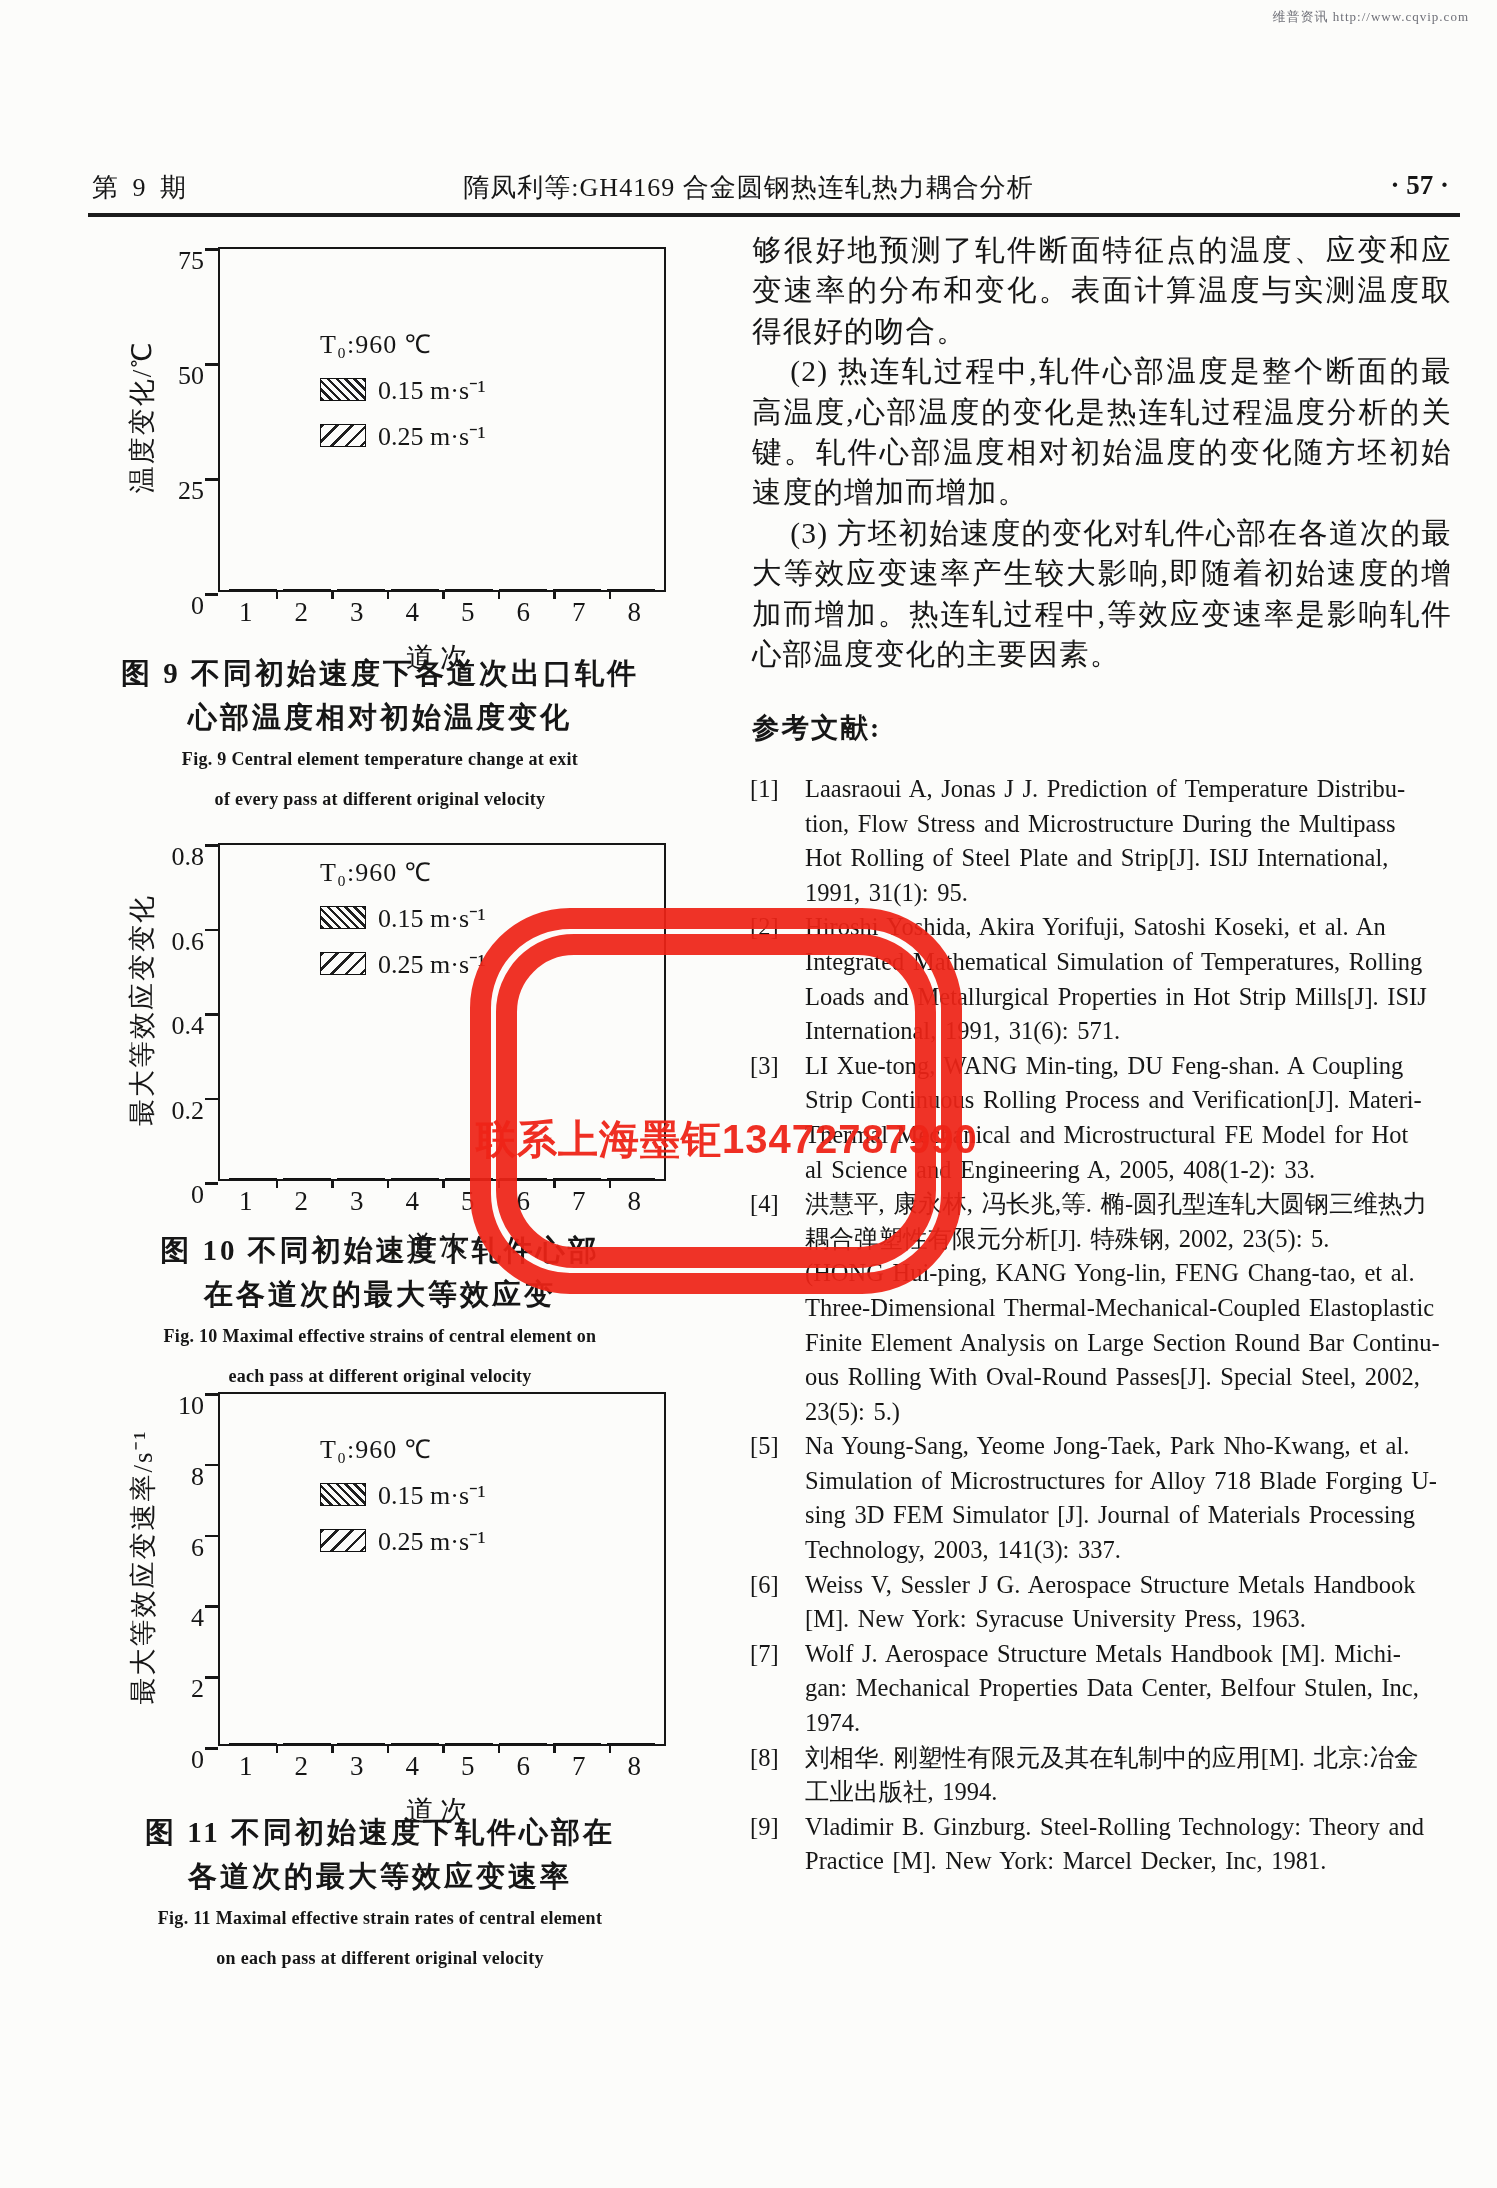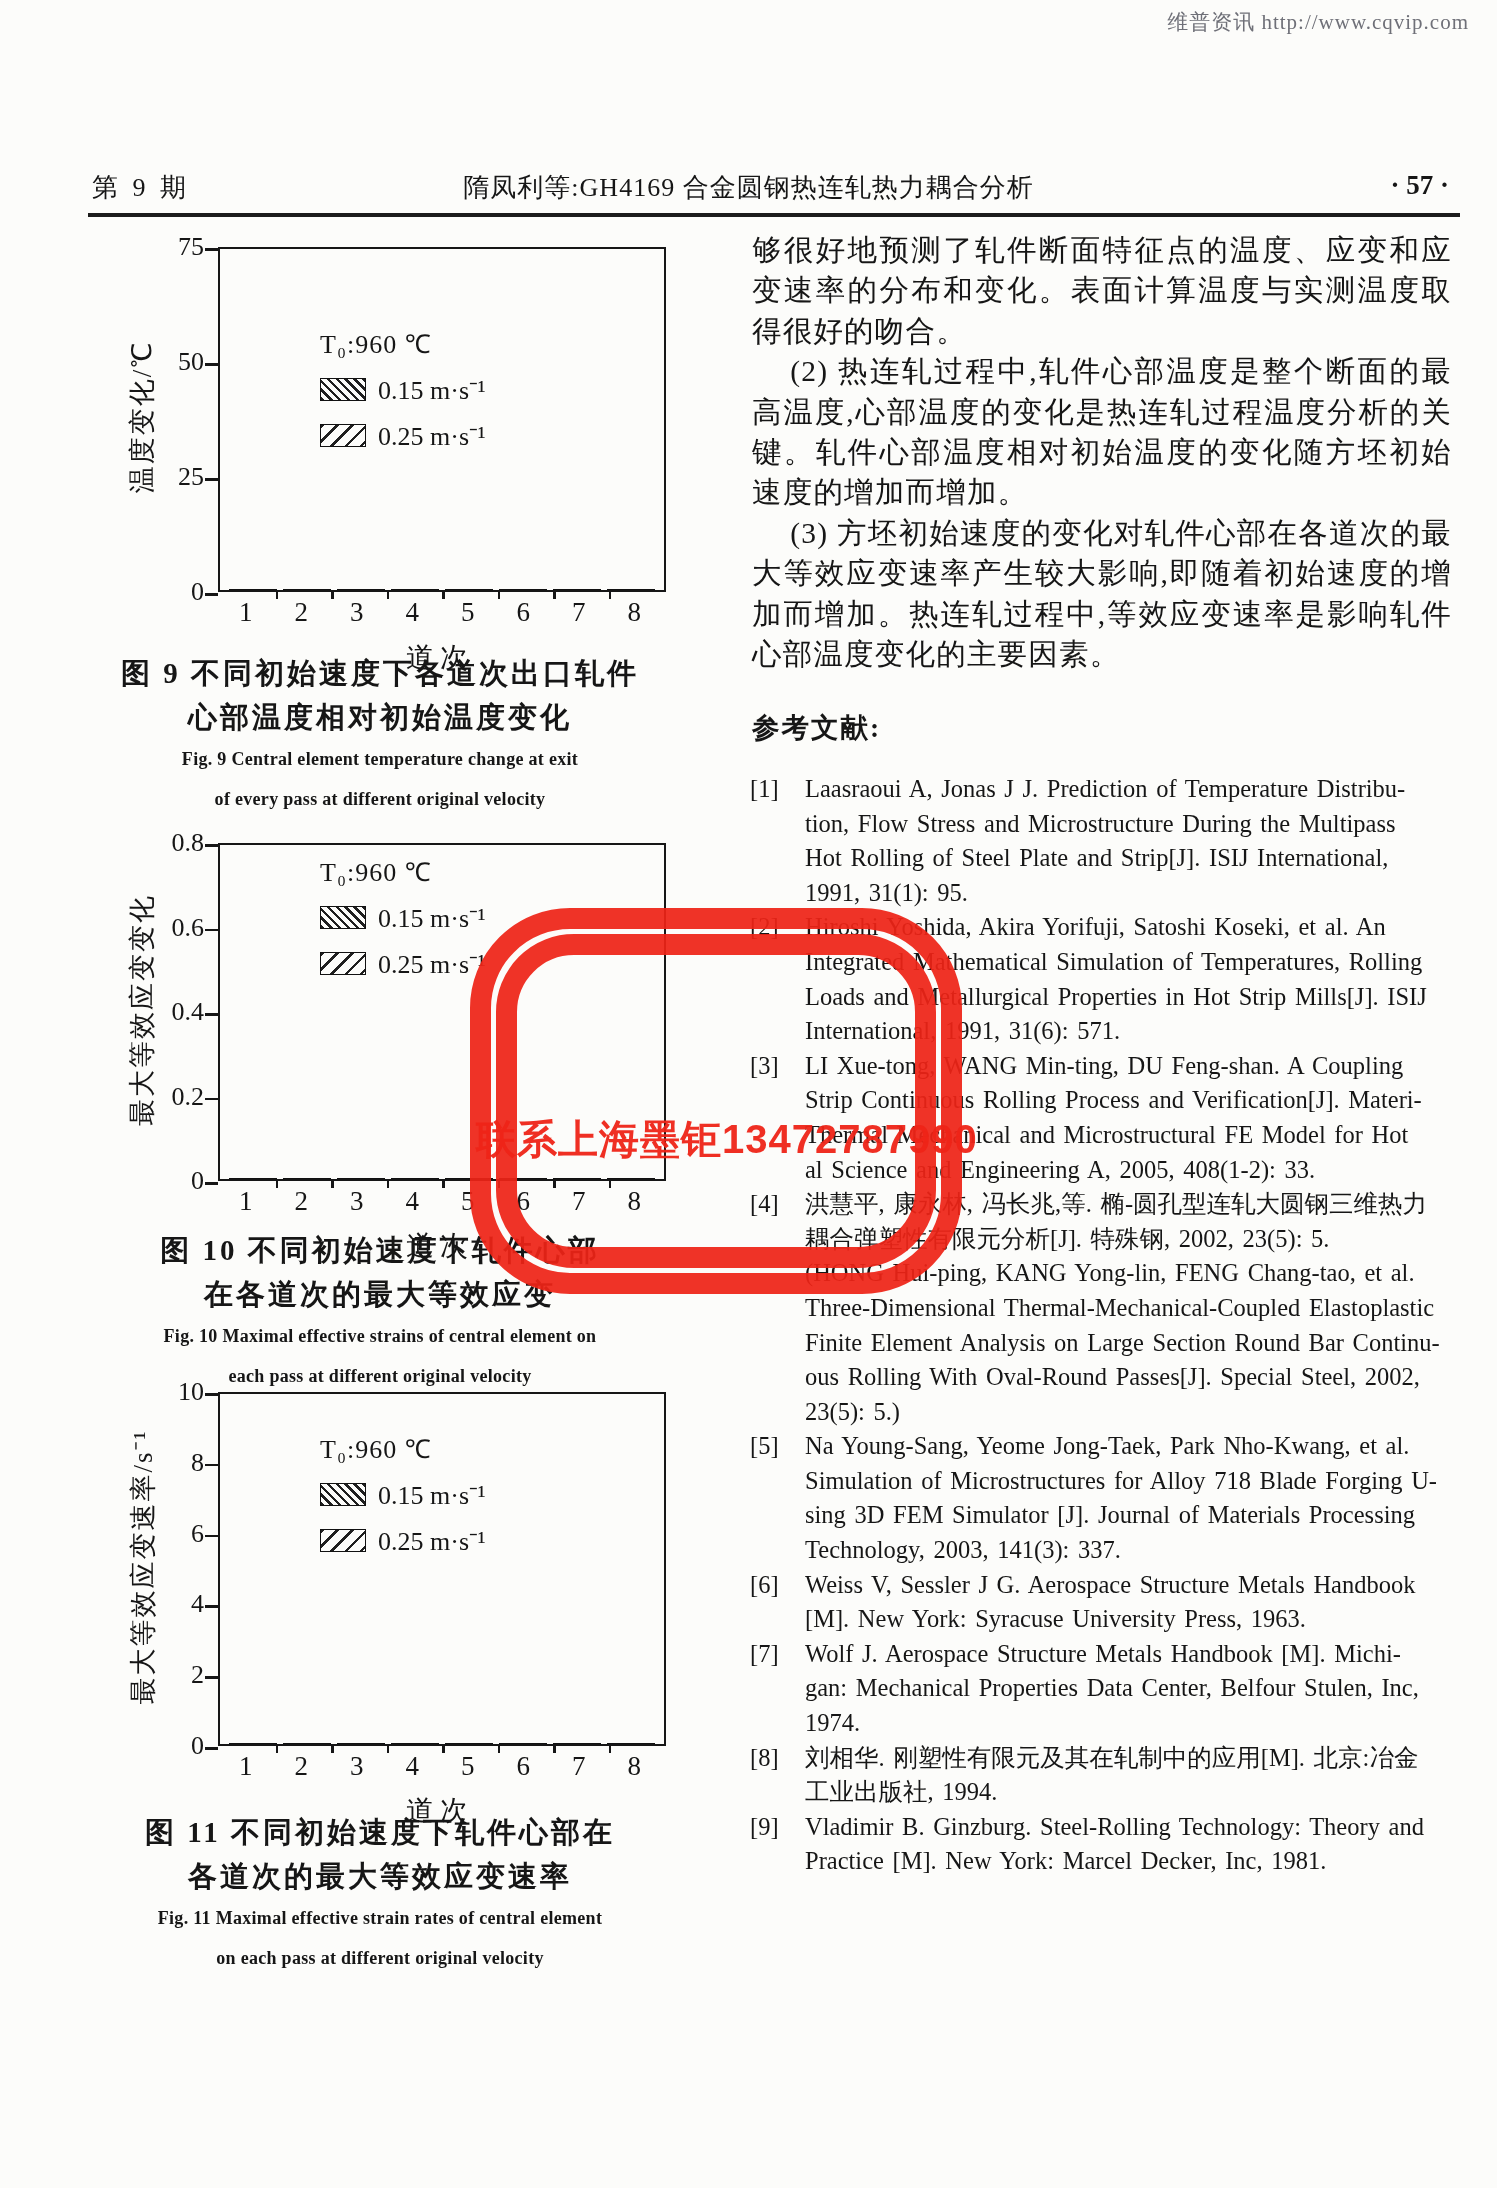--- a/index.html
+++ b/index.html
@@ -1,37 +1,37 @@
 <!DOCTYPE html>
 <html><head>
 <meta charset="utf-8">
 <style>
   html,body{margin:0;padding:0;}
   body{width:1497px;height:2188px;background:#e9e9e6;font-family:"Liberation Serif",serif;}
   .page{position:relative;width:1497px;height:2188px;background:#fcfcfa;overflow:hidden;color:#161616;}
 
   
-  .scan-note{position:absolute;top:8px;right:28px;font-size:21px;color:#6f7078;letter-spacing:1px;}
+  .scan-note{position:absolute;top:8px;right:28px;font-size:13px;color:#6f7078;letter-spacing:1px;}
 
   
   .hdr{position:absolute;top:170px;left:0;width:100%;height:36px;font-size:26px;}
   .hdr .issue{position:absolute;left:92px;top:0;letter-spacing:4px;}
   .hdr .title{position:absolute;left:0;right:0;text-align:center;letter-spacing:1px;}
   .hdr .pageno{position:absolute;right:48px;top:0;font-weight:bold;font-size:27px;}
   .hdr-rule{position:absolute;top:213px;left:88px;width:1372px;height:3.5px;background:#1c1c1c;}
 
   
   .figure{position:absolute;left:0;width:770px;}
   .plotbox{position:absolute;left:218px;top:0;width:444px;border:2.5px solid #161616;background:transparent;}
   .bars{position:absolute;left:0;right:0;top:0;bottom:0;display:flex;align-items:flex-end;justify-content:space-between;padding:0 9px;}
   .bargroup{display:flex;align-items:flex-end;}
   .bar{width:24px;box-sizing:border-box;border:1.8px solid #111;border-bottom:none;}
   .s0{background:repeating-linear-gradient(45deg,#1f1f1f 0 2.4px,rgba(0,0,0,0) 2.4px 6.2px);}
   .s1{background:repeating-linear-gradient(135deg,#1f1f1f 0 2.4px,rgba(0,0,0,0) 2.4px 10.5px);}
-  .ytick-label{position:absolute;left:116px;width:88px;text-align:right;font-size:26px;}
+  .ytick-label{position:absolute;left:116px;width:88px;text-align:right;font-size:26px;margin-top:14px;}
   .ytick-mark{position:absolute;left:-15px;width:13px;height:2.5px;background:#161616;}
   .xtick-mark{position:absolute;top:100%;width:2.5px;height:9px;background:#161616;}
   .xrow{position:absolute;left:218px;width:444px;}
   .xrow span{position:absolute;width:44px;margin-left:-22px;text-align:center;font-size:27px;}
   .xaxis-title{position:absolute;left:218px;width:444px;text-align:center;font-size:28px;letter-spacing:6px;}
   .yaxis-title{position:absolute;left:142px;white-space:nowrap;transform:translate(-50%,-50%) rotate(-90deg);font-size:27px;letter-spacing:2px;}
   .legend{position:absolute;font-size:26px;margin-left:20px;}
   .legend .lt{margin-bottom:6px;letter-spacing:1px;}
   .legend .lr{display:flex;align-items:center;gap:12px;margin-top:10px;white-space:nowrap;}
   .legend .sw{display:inline-block;width:46px;height:23px;box-sizing:border-box;border:1.8px solid #111;}

